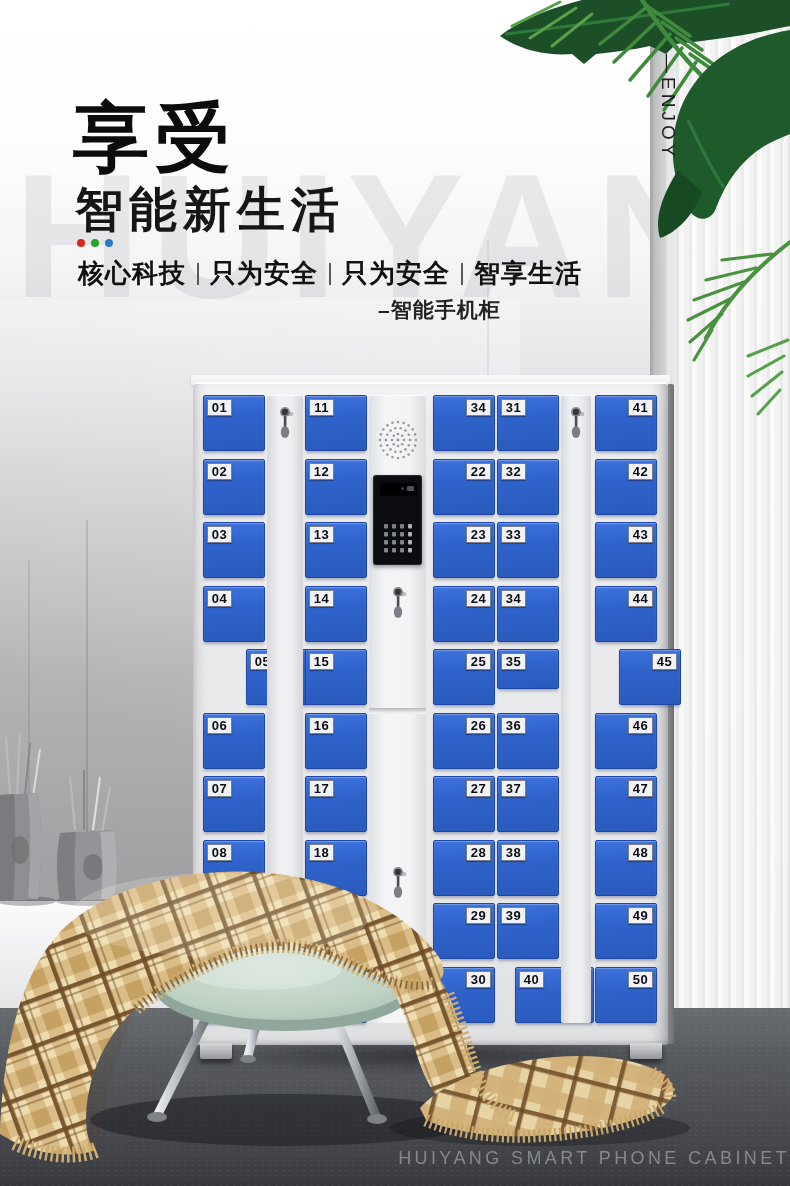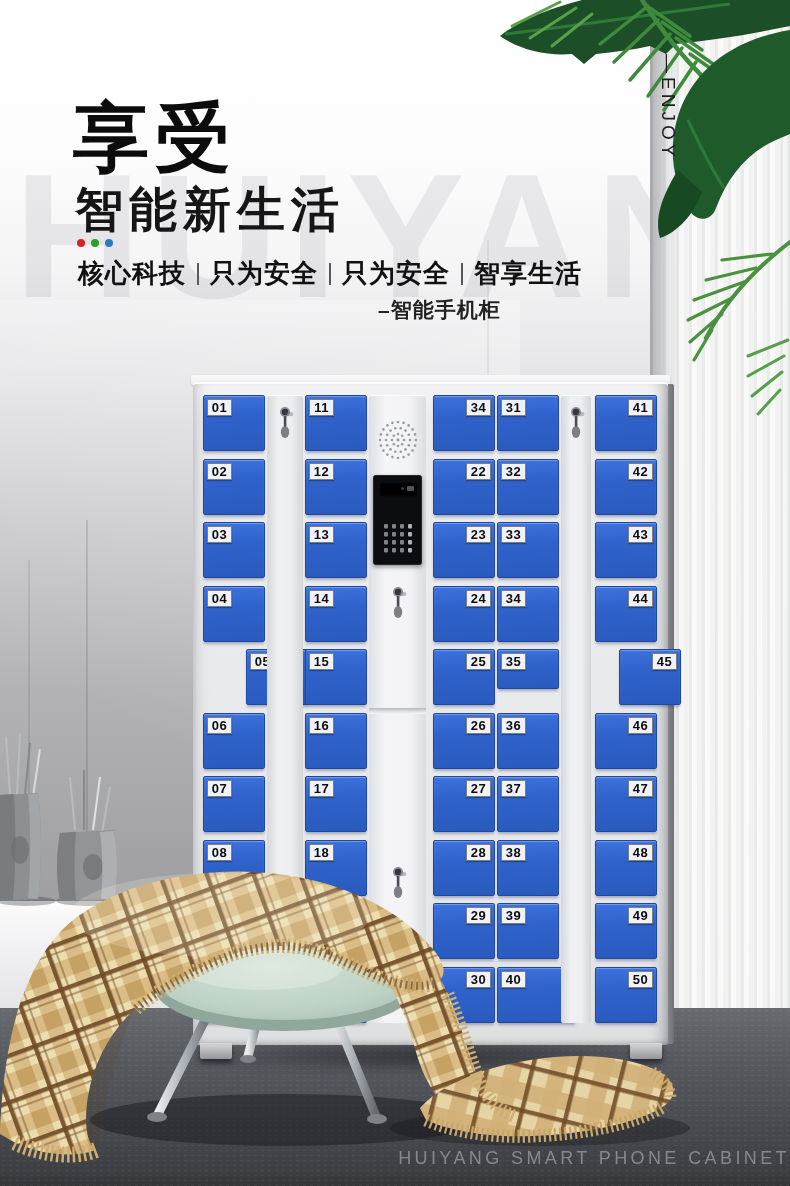--- a/index.html
+++ b/index.html
@@ -349,21 +349,21 @@
         </div>
         <div class="door" style="left: 304px; top: 394px; width: 62px; height: 56px;">
           <div class="plate left">37</div>
         </div>
         <div class="door" style="left: 304px; top: 457.5px; width: 62px; height: 56px;">
           <div class="plate left">38</div>
         </div>
         <div class="door" style="left: 304px; top: 521px; width: 62px; height: 56px;">
           <div class="plate left">39</div>
         </div>
-        <div class="door" style="left: 304px; top: 584.5px; width: 79px; height: 56px;">
+        <div class="door" style="left: 322px; top: 584.5px; width: 79px; height: 56px;">
           <div class="plate left">40</div>
         </div>
         <div class="strip" style="left: 368px; top: 13px; width: 30px; height: 628px;">
           <div class="keyspot" style="top:10px;">
             <svg width="20" height="38" viewBox="0 0 20 38">
   <circle cx="10" cy="7" r="5" fill="#898d94"></circle>
               <circle cx="10" cy="7" r="3.2" fill="#34363b"></circle>
   <rect x="8.8" y="11" width="2.6" height="11" rx="1.2" fill="#4a4c52"></rect>
   <ellipse cx="10" cy="27" rx="4.2" ry="6" fill="#6e7178" opacity=".9"></ellipse>
   <ellipse cx="15" cy="9" rx="3.4" ry="2.2" fill="rgba(120,122,128,.45)"></ellipse>

